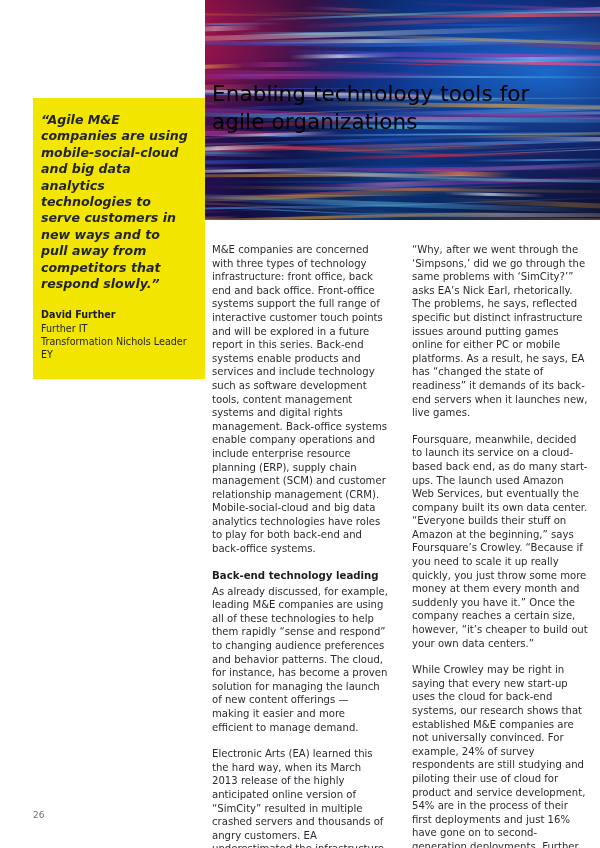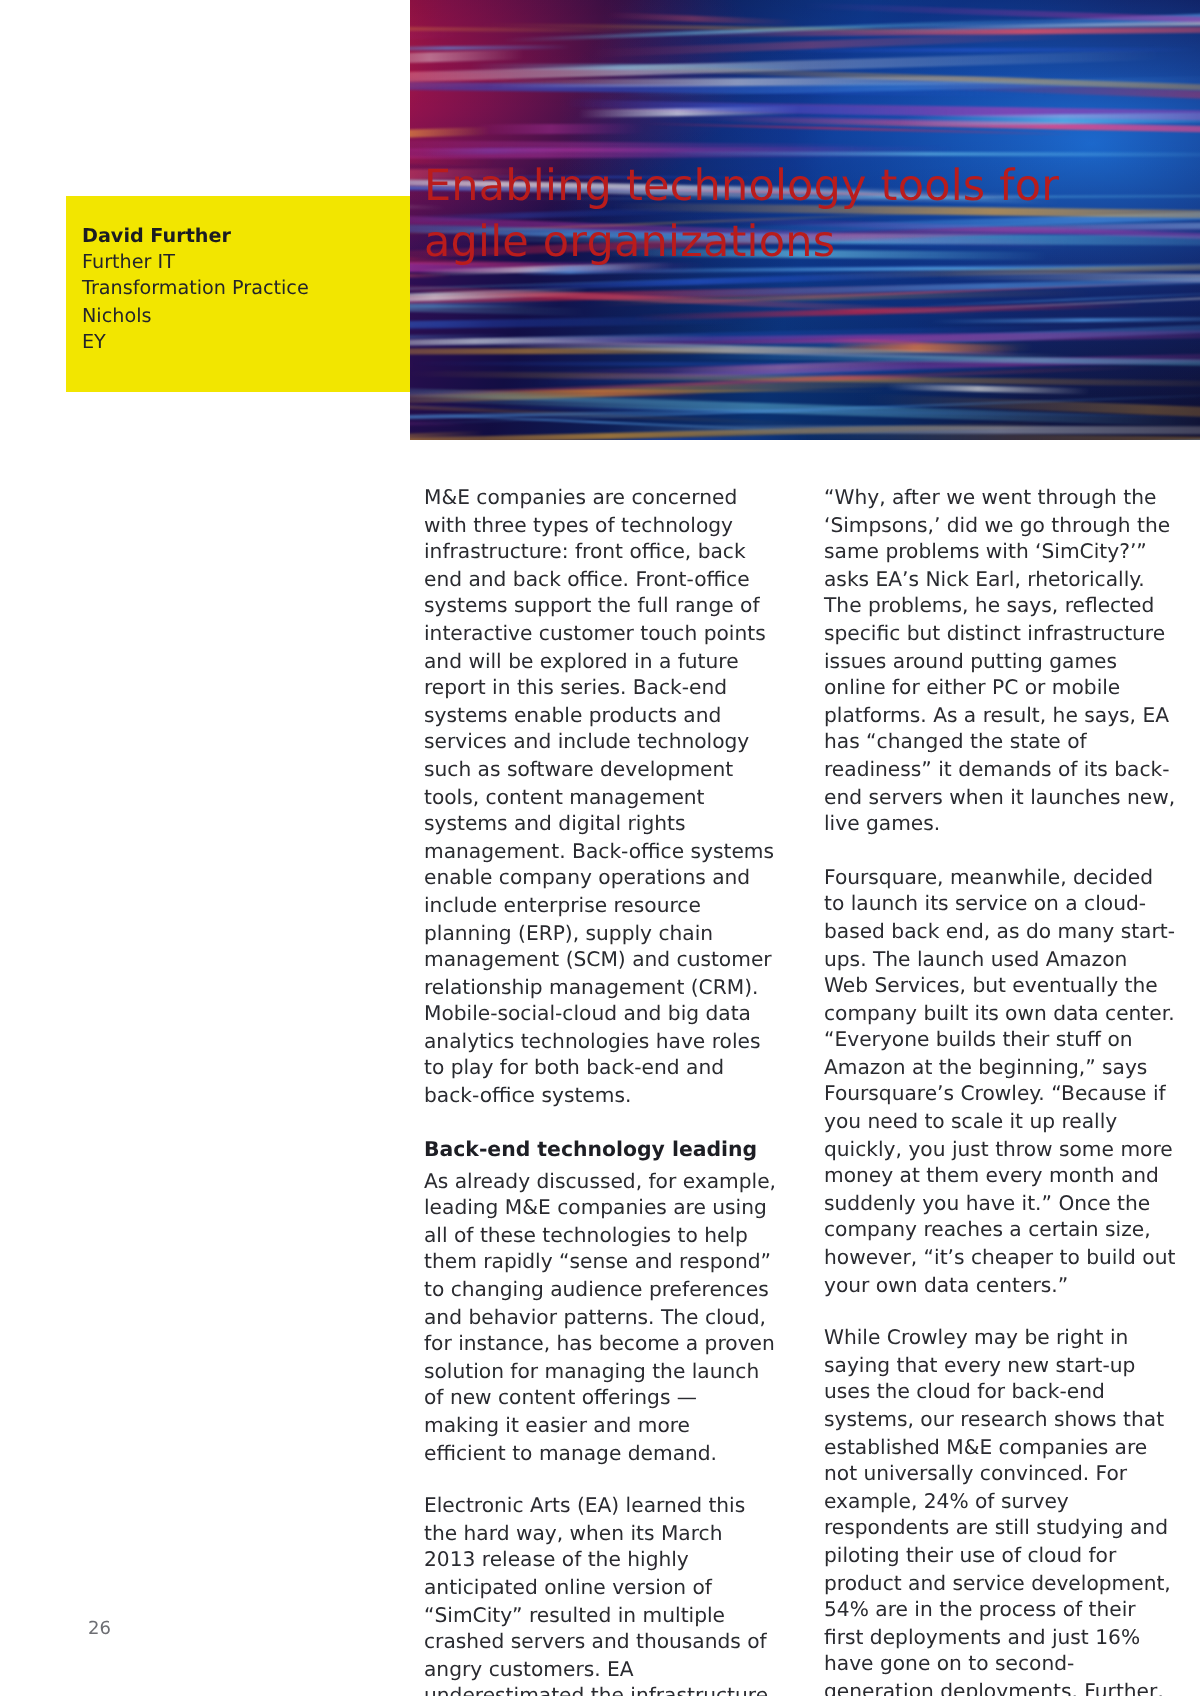--- a/index.html
+++ b/index.html
@@ -92,21 +92,21 @@
   }
   .byline .name { font-weight: bold; color: #1b1c22; }
 
   
   .title-wrap {
     position: absolute;
     top: 80px; left: 212px;
     width: 374px;
   }
   .doc-title {
-    color: #b91c1c;
+    color: #000000;
     font-size: 21.5px;
     line-height: 28px;
     font-weight: normal;
     margin: 0;
     letter-spacing: .1px;
     font-family: "DejaVu Sans", sans-serif;
   }
   .doc-standfirst {
     margin-top: 18px;
     color: #ffffff;
@@ -142,21 +142,21 @@
     font-size: 10.2px;
     line-height: 14px;
     font-weight: bold;
     color: #1d1e24;
     font-family: "DejaVu Sans", sans-serif;
   }
 
   
   .page-number {
     position: absolute;
-    left: 44px;
+    left: 33px;
     bottom: 28px;
     font-size: 9px;
     color: #6d6e73;
     font-family: "DejaVu Sans", sans-serif;
   }
 </style>
 </head>
 <body>
 
 <div class="banner">
@@ -310,24 +310,25 @@
       <div class="streak" style="top: 146.081px; left: 430.45px; width: 466.81px; height: 1.36104px; background: linear-gradient(90deg, rgba(255, 255, 255, 0) 0%, rgba(255, 255, 255, 0.85) 45%, rgba(255, 255, 255, 0) 100%); transform: rotate(-2.49994deg); opacity: 0.64;"></div>
       <div class="streak" style="top: 211.027px; left: 208.202px; width: 200.408px; height: 1.19037px; background: linear-gradient(90deg, rgba(255, 255, 255, 0) 0%, rgba(90, 170, 255, 0.9) 45%, rgba(255, 255, 255, 0) 100%); transform: rotate(2.41072deg); opacity: 0.91;"></div>
       <div class="streak" style="top: 196.943px; left: -103.655px; width: 322.163px; height: 3.08948px; background: linear-gradient(90deg, rgba(255, 255, 255, 0) 0%, rgba(255, 180, 60, 0.8) 45%, rgba(255, 255, 255, 0) 100%); transform: rotate(-0.758278deg); opacity: 0.45;"></div>
     </div>
   <div class="vignette"></div>
 </div>
 
 <div class="leftband"></div>
 
 <div class="quote-box">
+  <p class="quote-text">“Agile M&amp;E companies are using mobile-social-cloud and big data analytics technologies to serve customers in new ways and to pull away from competitors that respond slowly.”</p>
   <div class="byline">
     <div class="name">David Further</div>
     <div>Further IT</div>
-    <div>Transformation Practice Nichols</div>
+    <div>Transformation Nichols Leader</div>
     <div>EY</div>
   </div>
 </div>
 
 <div class="title-wrap">
   <h1 class="doc-title">
     <span>Enabling technology tools for</span><br>
     <span>agile organizations</span>
   </h1>
 </div>

